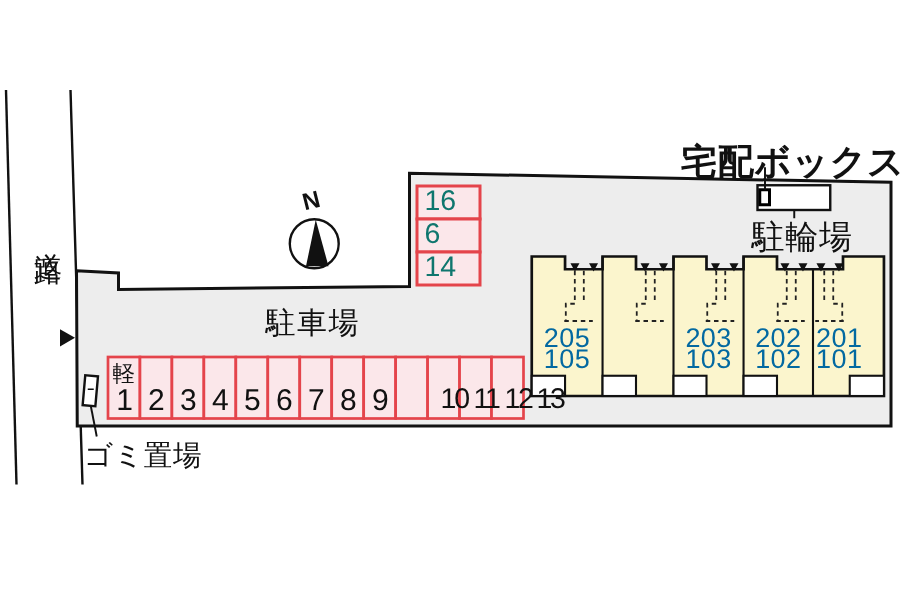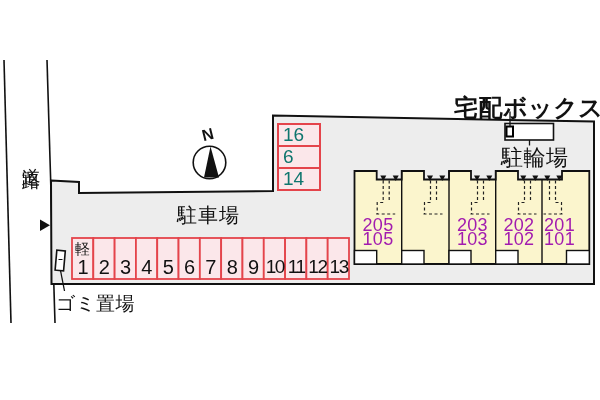--- a/index.html
+++ b/index.html
@@ -8,23 +8,23 @@
   #plan-svg{position:absolute;left:0;top:0;}
   .lbl{position:absolute;color:#111;white-space:nowrap;}
   .lbl-road{left:18px;top:153px;font-size:19px;letter-spacing:3px;writing-mode:vertical-rl;text-orientation:upright;}
   .lbl-north{left:202px;top:126px;font-size:16px;font-weight:bold;transform:rotate(-14deg);}
   .lbl-parking{left:177px;top:202px;font-size:20px;letter-spacing:1px;}
   .lbl-garbage{left:56px;top:291px;font-size:19px;letter-spacing:0.5px;}
   .lbl-delivery{left:454px;top:92px;font-size:24px;letter-spacing:0.5px;font-weight:bold;}
   .lbl-bicycle{left:501px;top:143px;font-size:22px;letter-spacing:0.5px;}
   .lbl-kei{left:72px;top:240px;width:21px;text-align:center;font-size:15px;}
   .rownum{position:absolute;top:256px;width:22px;height:22px;line-height:22px;text-align:center;font-size:20px;color:#111;}
-  .num2{letter-spacing:-1.5px;font-size:19px;}
+  .num2{letter-spacing:-1.5px;font-size:19px;margin-left:28px;}
   .colnum{position:absolute;left:283px;height:20px;line-height:20px;font-size:19px;color:#0f766e;}
-  .unitlbl{position:absolute;top:219px;width:47px;text-align:center;font-size:18px;line-height:13.8px;color:#a21caf;letter-spacing:0.3px;}
+  .unitlbl{position:absolute;top:219px;width:47px;text-align:center;font-size:18px;line-height:13.8px;color:#0369a1;letter-spacing:0.3px;}
   .unitlbl span{display:block;}
 </style>
 </head>
 <body>
 
 <div id="stage">
 
   <svg id="plan-svg" width="600" height="400" viewBox="0 0 600 400">
 
     <path d="M4,60 L11,323" stroke="#111" stroke-width="1.6" fill="none"></path>

